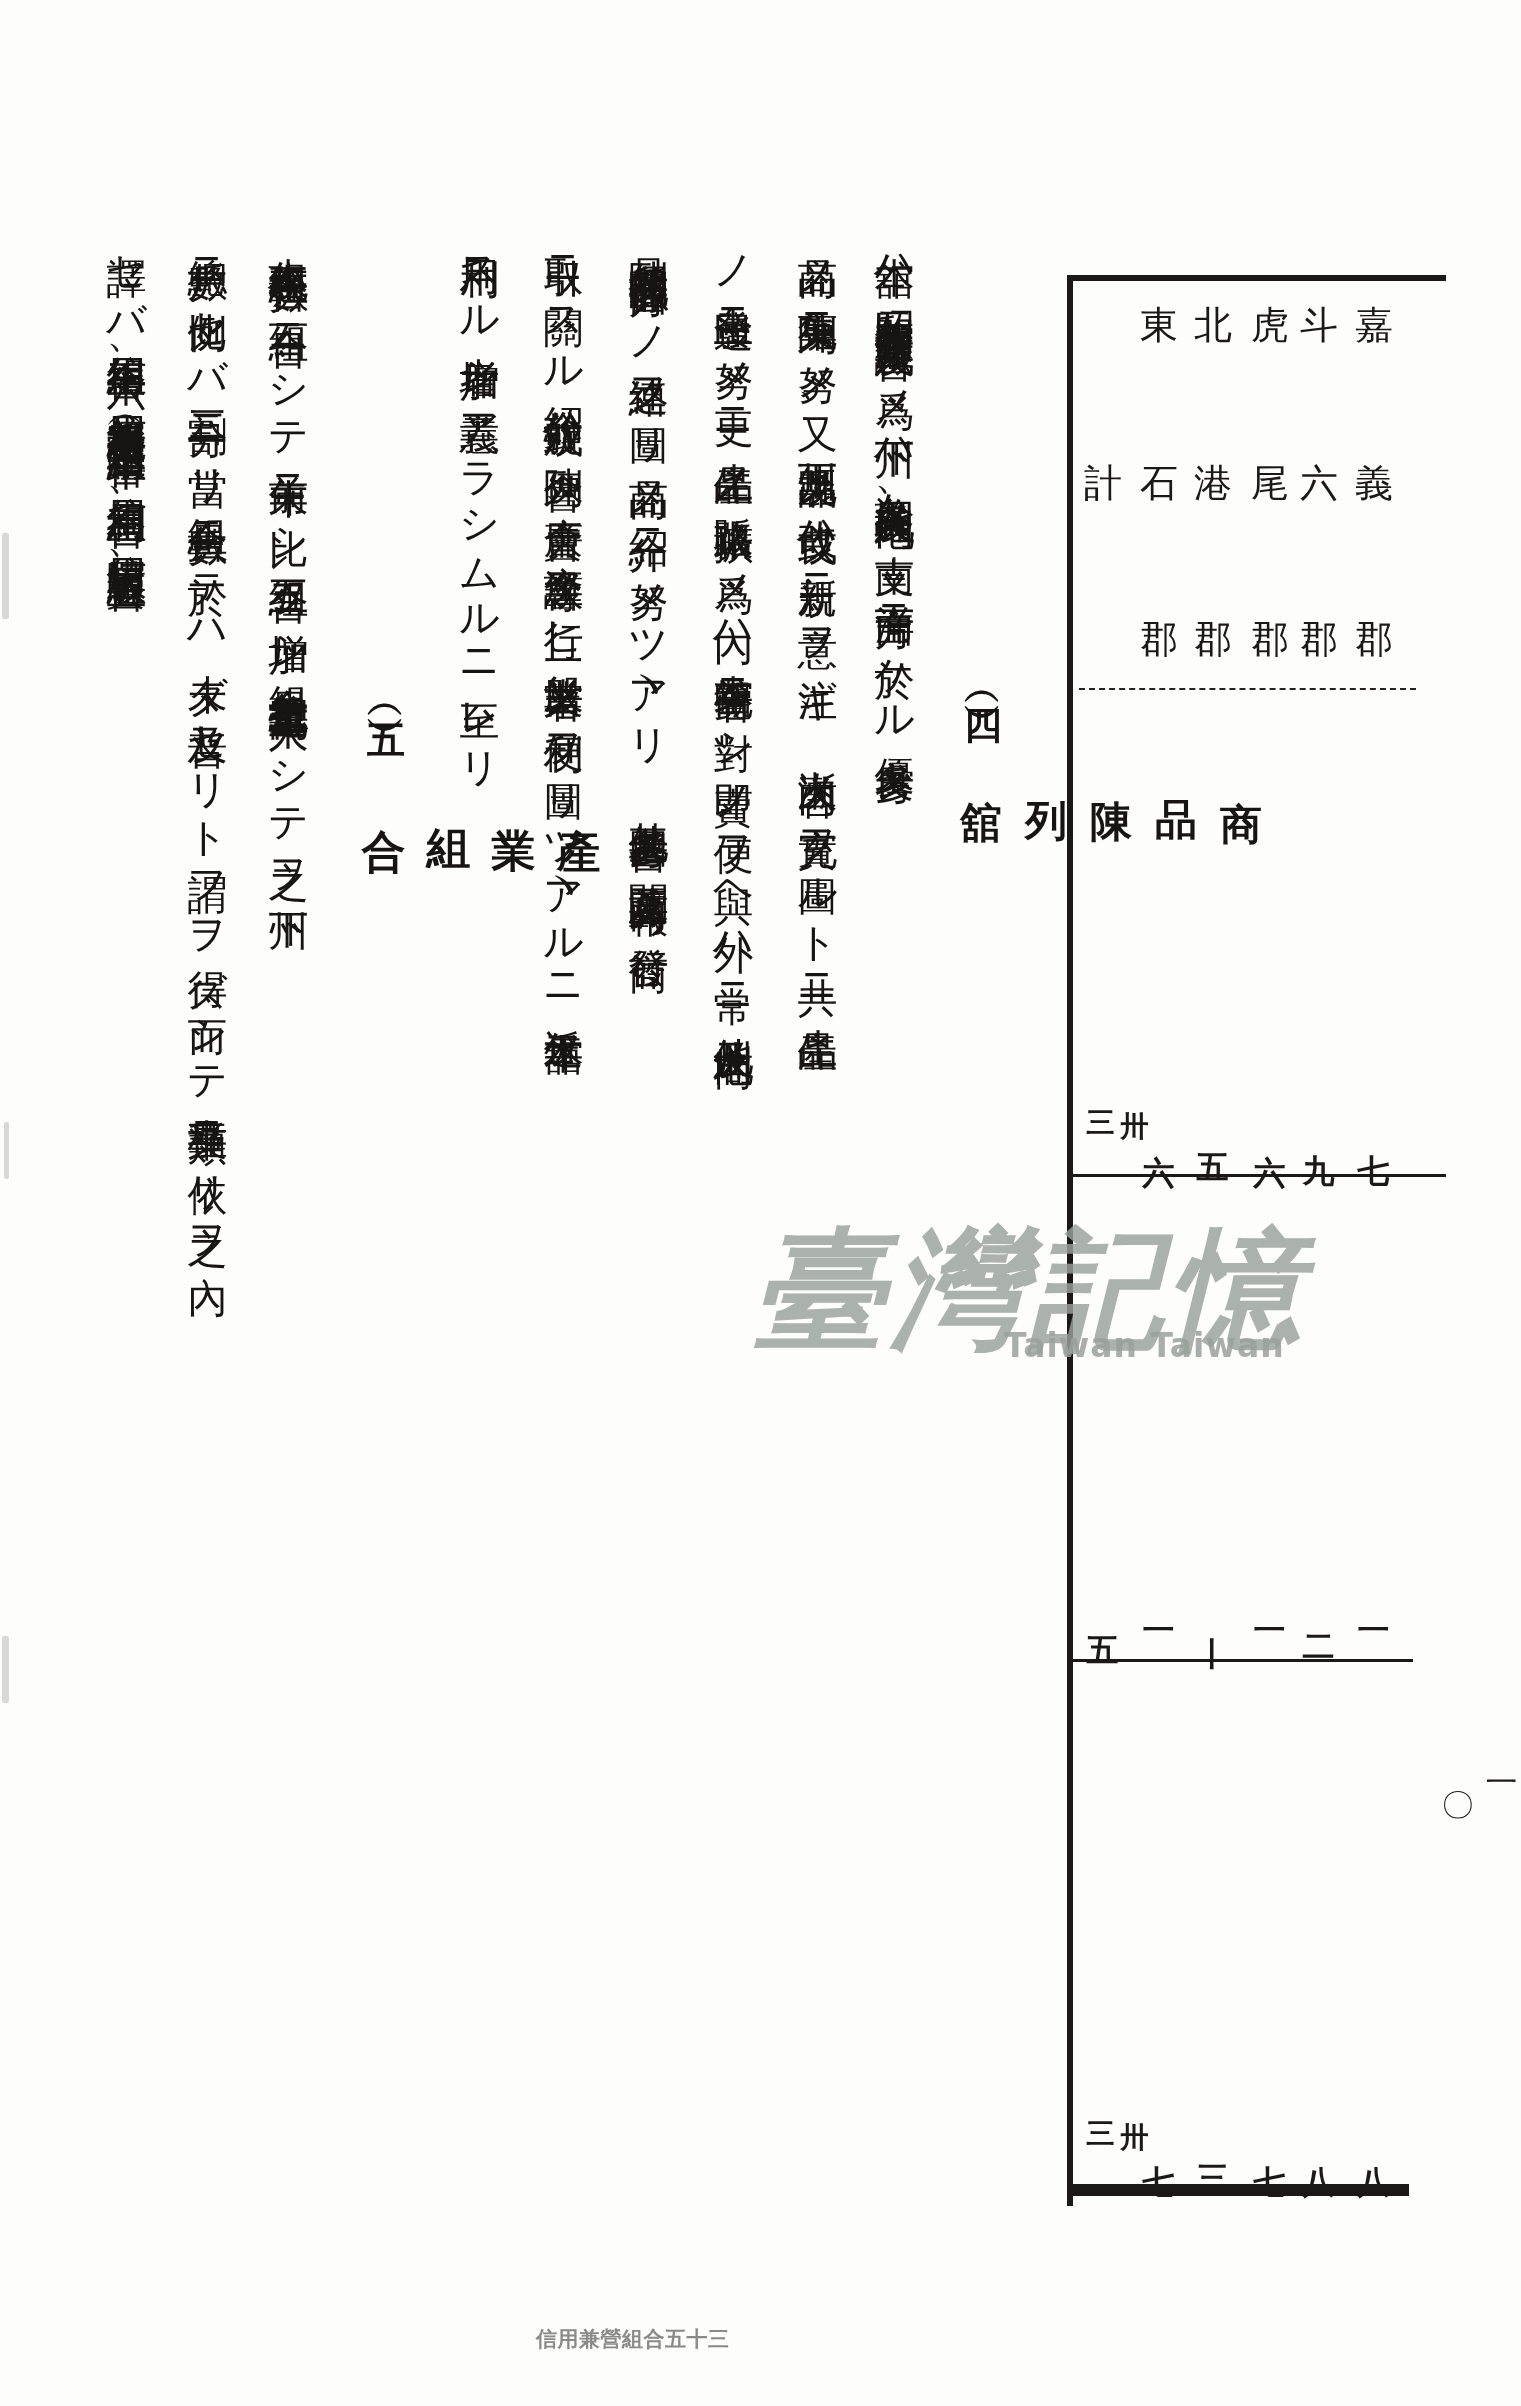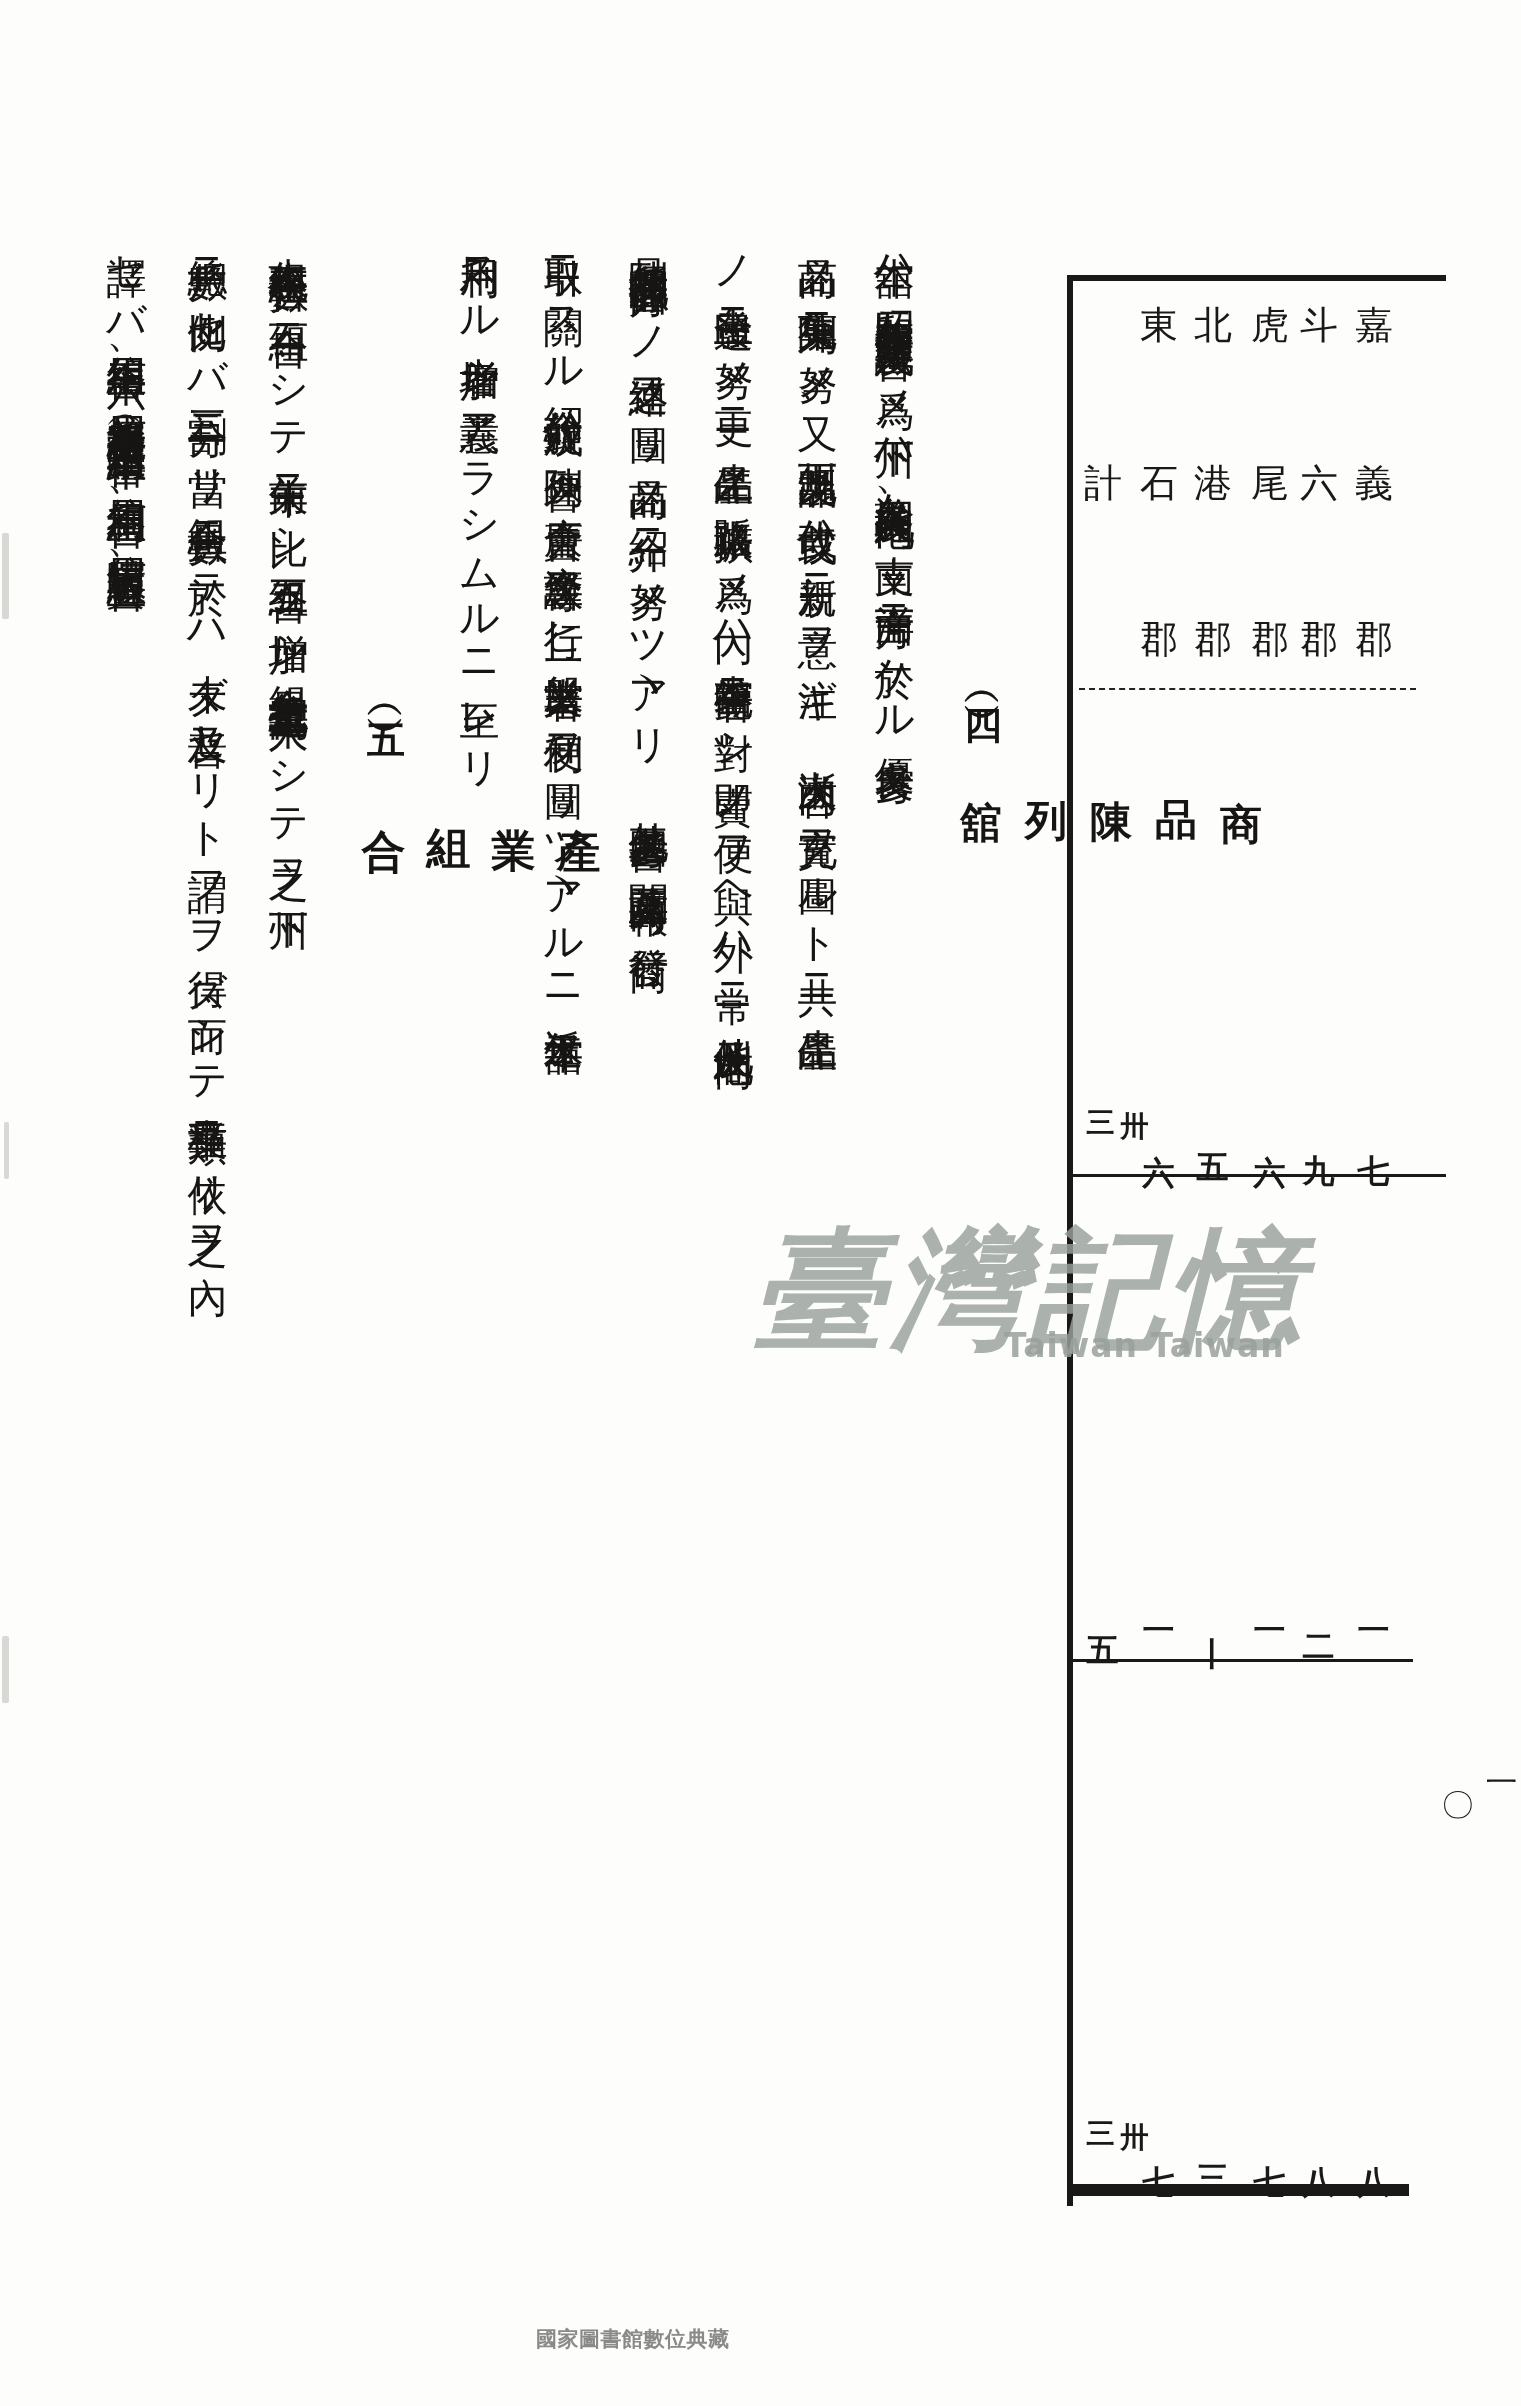--- a/index.html
+++ b/index.html
@@ -140,20 +140,20 @@
           <div class="tnum single" style="left: 1300px; top: 2140px;">八</div>
           <div class="tnum single" style="left: 1251px; top: 2140px;">七</div>
           <div class="tnum single" style="left: 1194px; top: 2140px;">三</div>
           <div class="tnum single" style="left: 1140px; top: 2140px;">七</div>
           <div class="tnum stacked" style="left: 1084px; top: 2100px;">卅三</div>
         </div>
     </div>
 
     <div id="page-number">一一〇</div>
 
-    <div id="footer-caption">國家圖書館數位典藏</div>
+    <div id="footer-caption">信用兼營組合五十三</div>
 
     <div class="scan-speck" style="left:1.9px;top:533px;width:7.6px;height:86px;"></div>
     <div class="scan-speck" style="left:3.8px;top:1122px;width:5.7px;height:57px;"></div>
     <div class="scan-speck" style="left:1.9px;top:1636px;width:6.7px;height:67px;"></div>
   </div>
 </div>
 
 
 </body></html>

